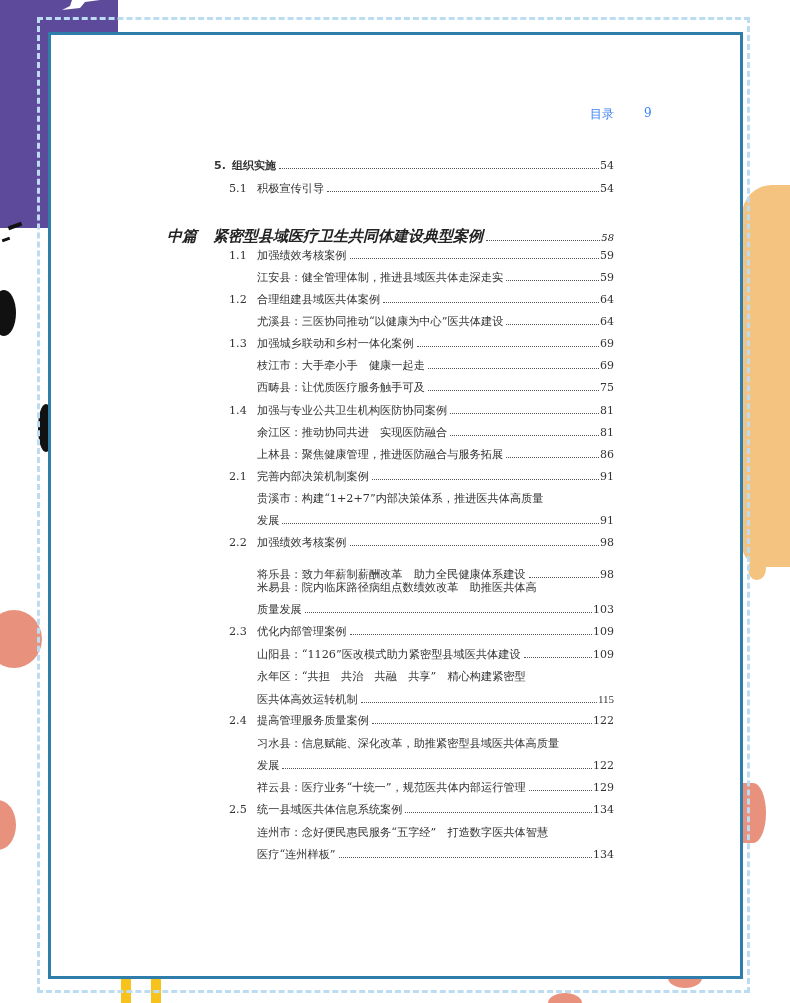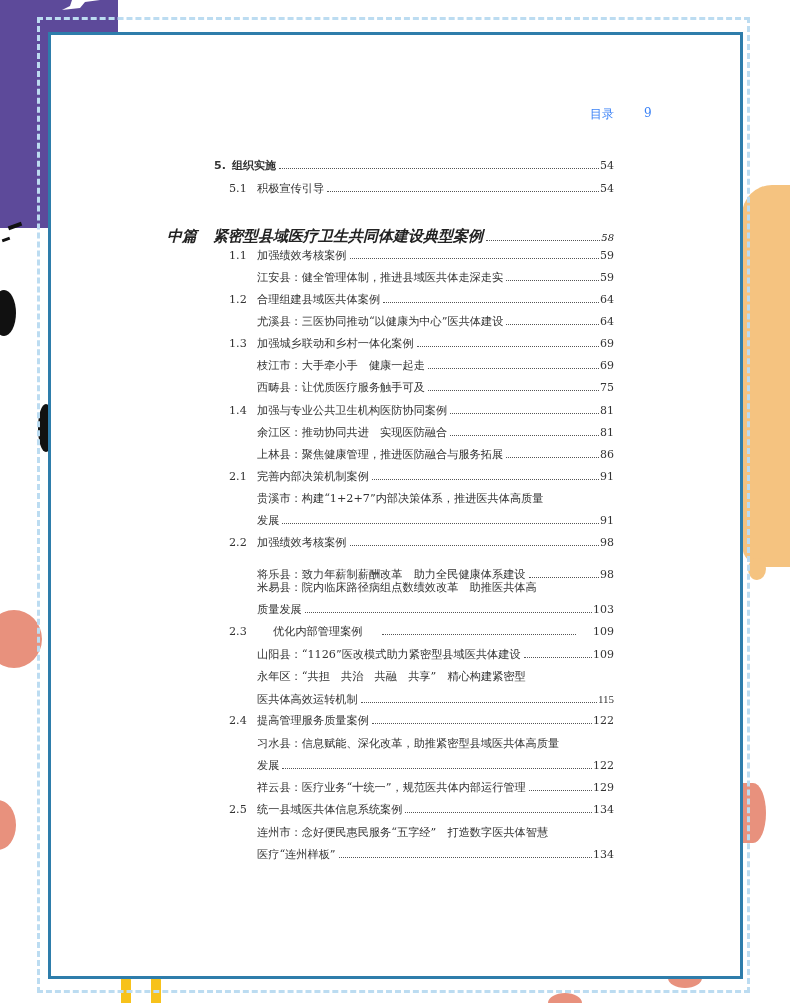--- a/index.html
+++ b/index.html
@@ -159,21 +159,21 @@
       <span class="page">98</span>
     </div>
   <div class="row" style="left:257px;top:578px;width:357px;">
       <span class="lbl">米易县：院内临床路径病组点数绩效改革　助推医共体高</span>
     </div>
   <div class="row" style="left:257px;top:600px;width:357px;">
       <span class="lbl">质量发展</span>
       <span class="dots"></span>
       <span class="page">103</span>
     </div>
-  <div class="row" style="left:229px;top:622px;width:385px;gap:16px;">
+  <div class="row" style="left:229px;top:622px;width:385px;">
       <span class="num">2.3</span>
       <span class="lbl">优化内部管理案例</span>
       <span class="dots"></span>
       <span class="page">109</span>
     </div>
   <div class="row" style="left:257px;top:645px;width:357px;">
       <span class="lbl">山阳县：“1126”医改模式助力紧密型县域医共体建设</span>
       <span class="dots"></span>
       <span class="page">109</span>
     </div>

